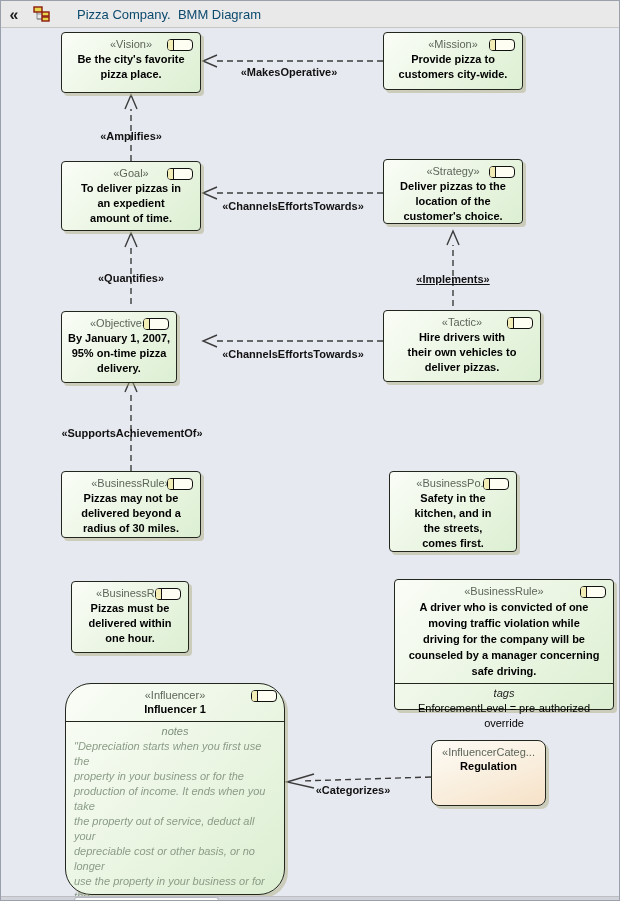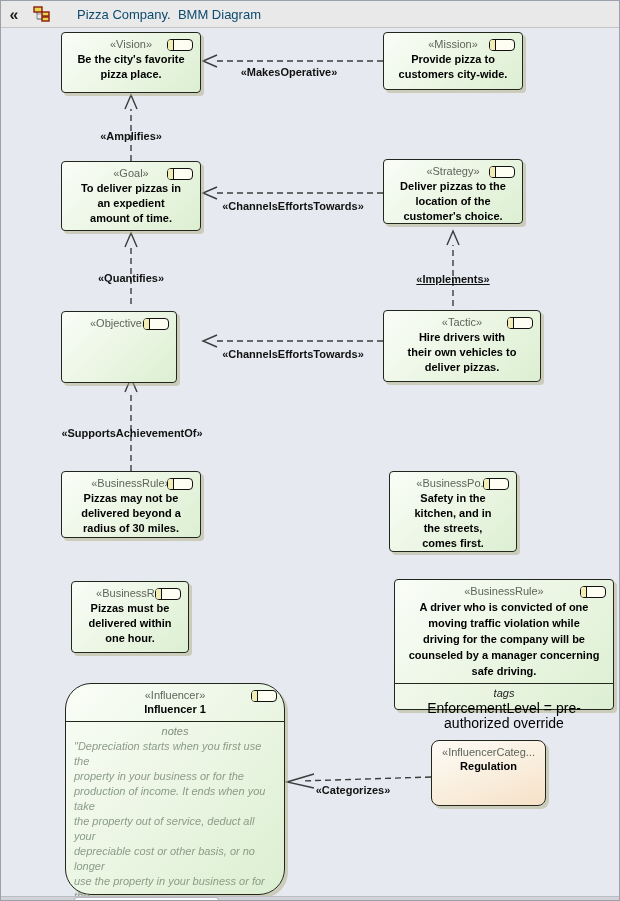--- a/index.html
+++ b/index.html
@@ -52,21 +52,21 @@
   }
   .corner-icon .ci-left {
     position:absolute; left:0; top:0; width:6px; height:100%;
     background:#f2edb4; border-right:1.6px solid #111;
     border-radius:2px 0 0 2px;
   }
   
   .node-driver .node-text { line-height:16px; }
   .tags-sep { border-top:1.3px solid #22261c; margin:4px -4px 2px -4px; }
   .tags-label { font-size:11px; font-style:italic; color:#222; line-height:15px; }
-  .tag-value { font-size:14px; color:#000; line-height:15px; }
+  .tag-value { font-size:11px; color:#000; line-height:15px; }
   
   .node-influencer { text-align:center;border-radius:26px; }
   .notes-sep { border-top:1.3px solid #22261c; margin:4px -4px 0 -4px; }
   .notes-label { font-size:11px; font-style:italic; color:#7e8f7c; line-height:15px; margin-top:2px; }
   .notes-text {
     font-size:11px; font-style:italic; color:#8b9c88; line-height:15px;
     text-align:left; white-space:pre-line; padding:0 4px;
   }
   
   .node-regulation {
@@ -183,20 +183,23 @@
       <div class="node-text">Deliver pizzas to the
 location of the
 customer's choice.</div>
     </div>
 
     <div class="node" style="left:60px;top:283px;width:116px;height:72px;">
       <div class="stereo">«Objective»</div>
       <div class="corner-icon">
           <div class="ci-left"></div>
         </div>
+      <div class="node-text">By January 1, 2007,
+95% on-time pizza
+delivery.</div>
     </div>
 
     <div class="node" style="left:382px;top:282px;width:158px;height:72px;">
       <div class="stereo">«Tactic»</div>
       <div class="corner-icon">
           <div class="ci-left"></div>
         </div>
       <div class="node-text">Hire drivers with
 their own vehicles to
 deliver pizzas.</div>

